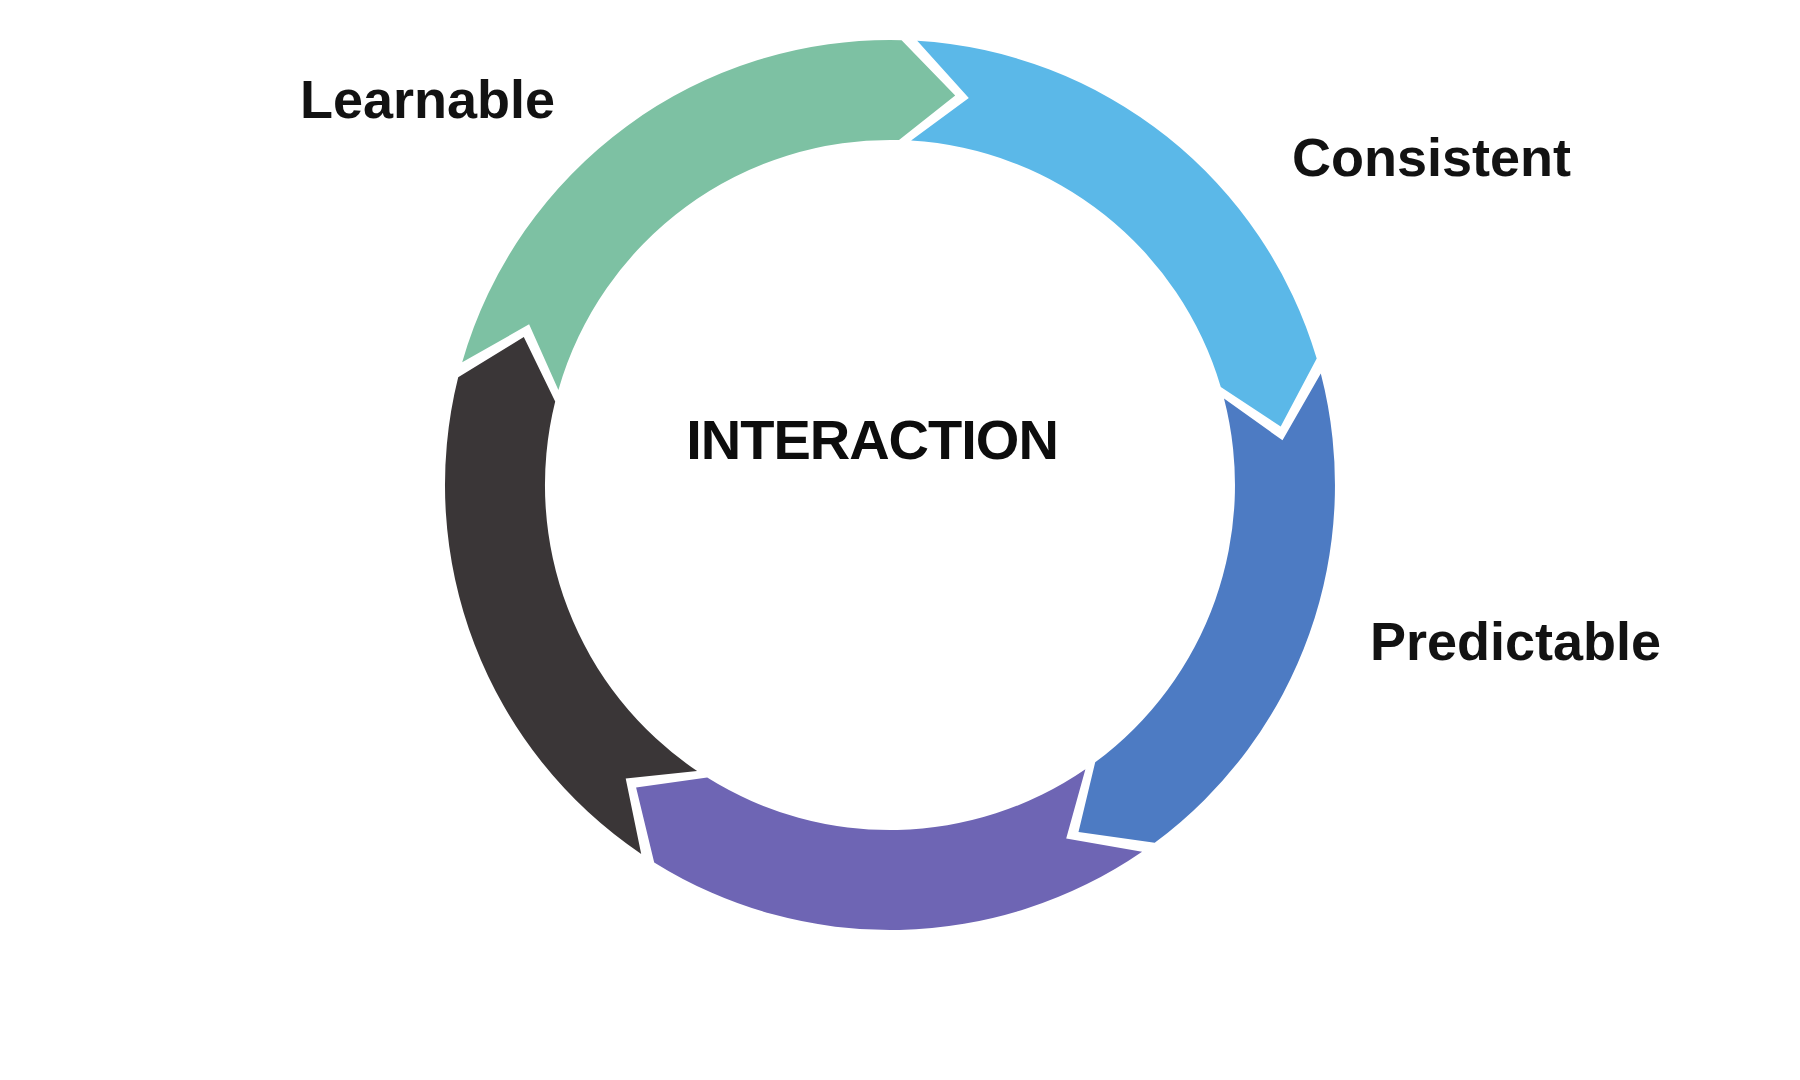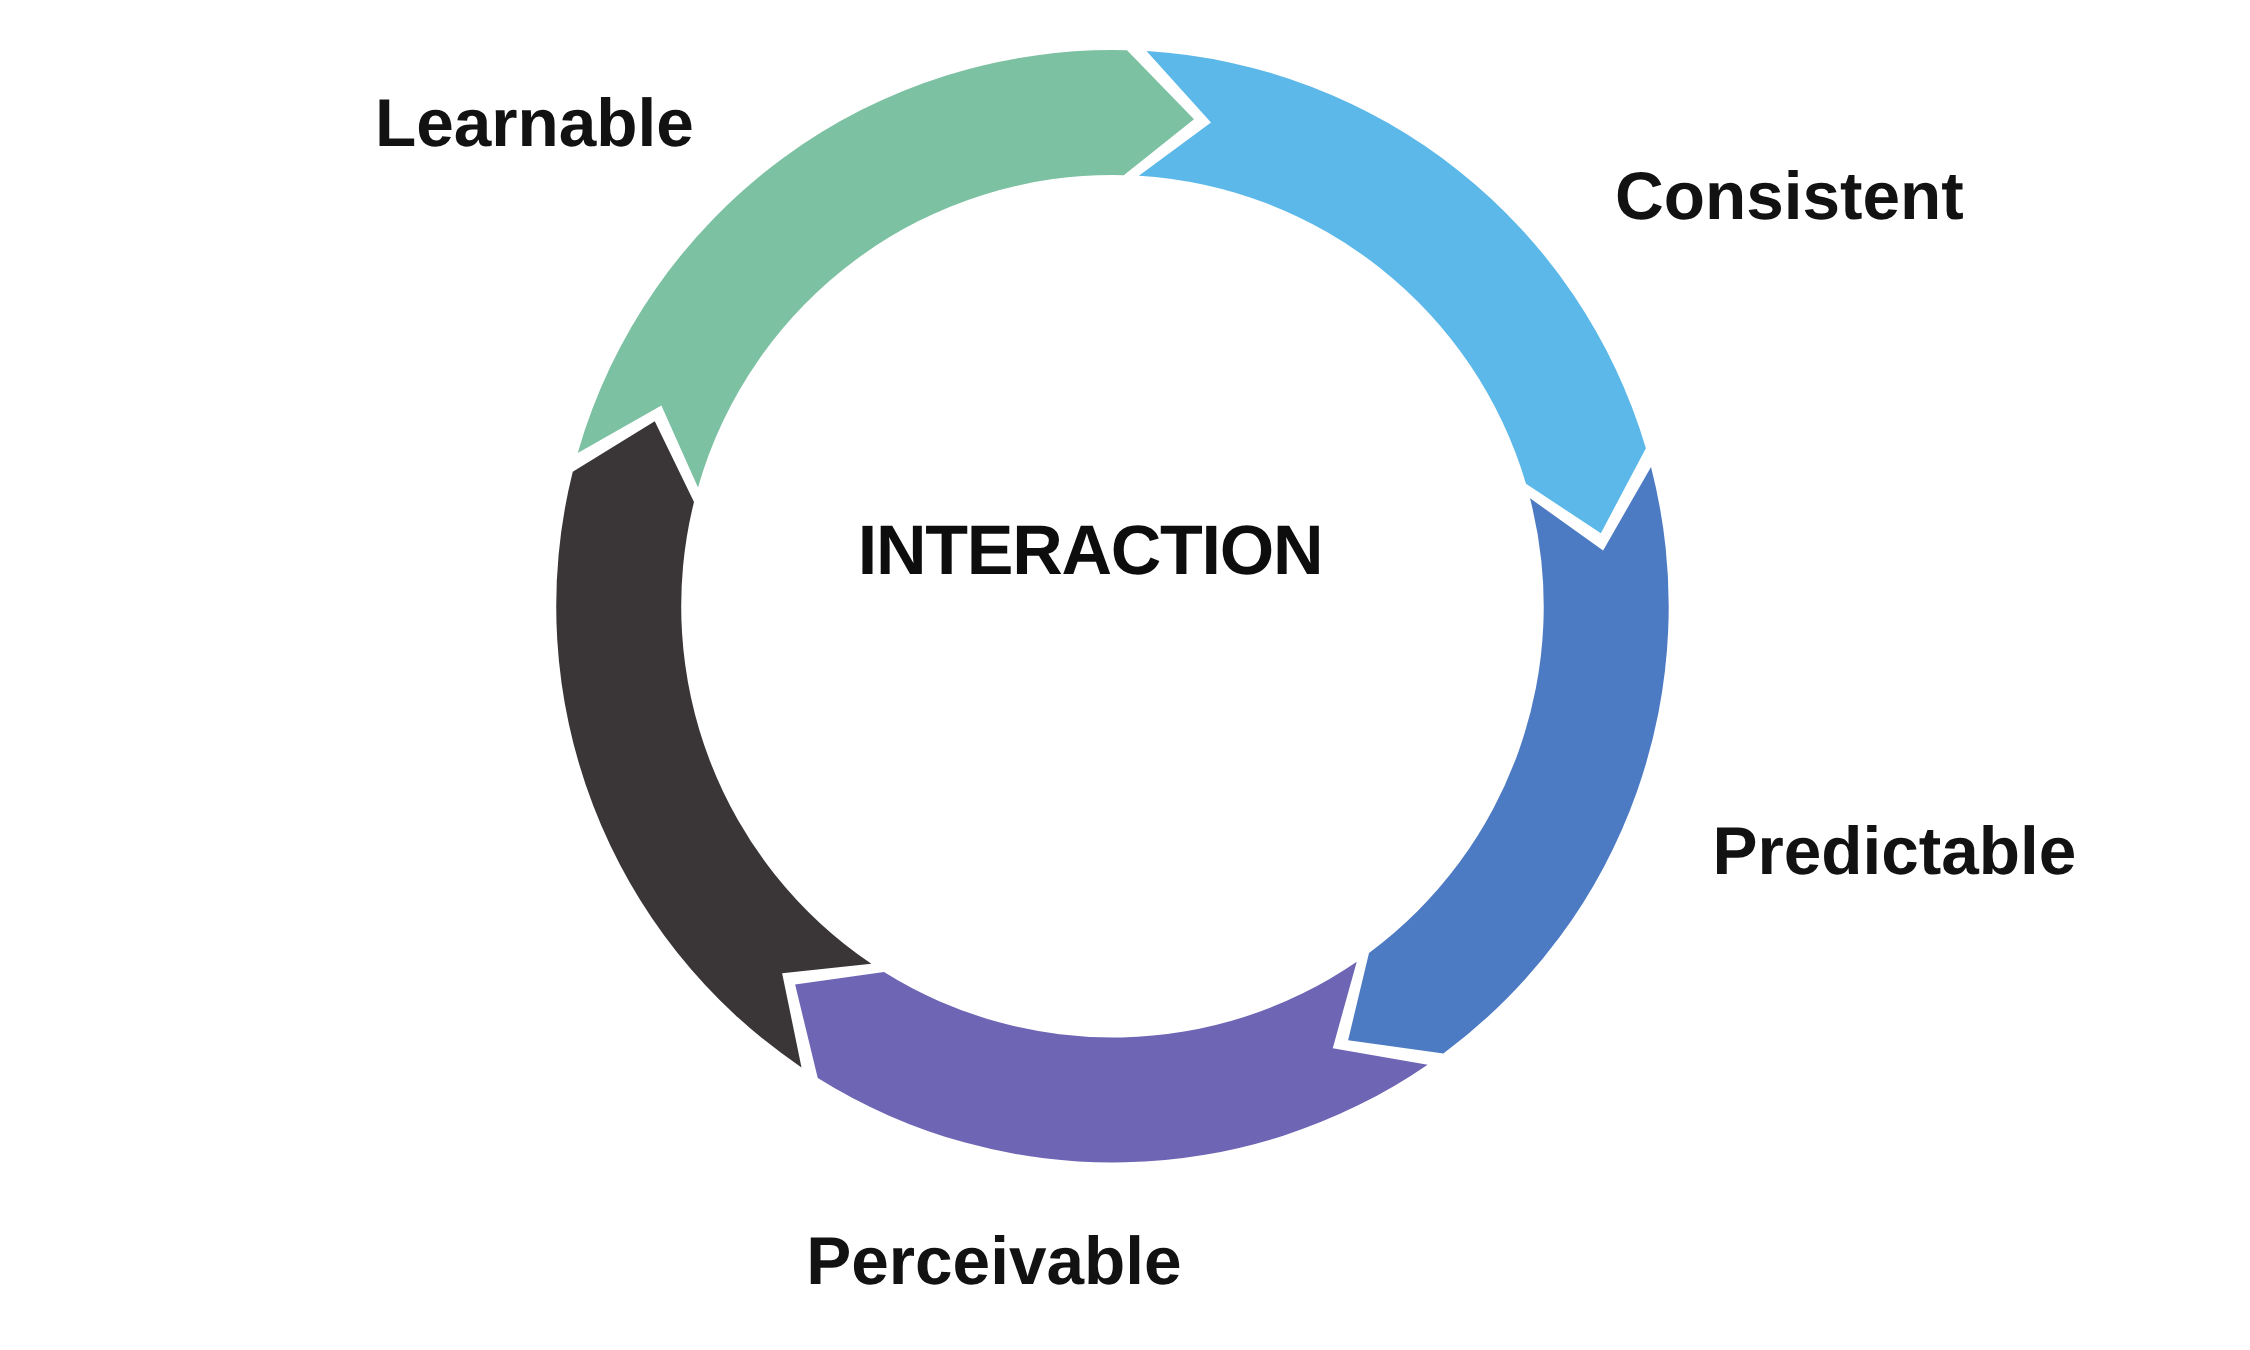--- a/index.html
+++ b/index.html
@@ -8,21 +8,21 @@
   .stage{position:absolute;inset:0;}
   svg.diagram{position:absolute;left:0;top:0;}
   .center-title{position:absolute;left:472px;top:390px;width:800px;
        text-align:center;color:#0d0d0d;font-weight:700;font-size:56px;
        line-height:100px;letter-spacing:-1px;
        font-family:"Liberation Sans",sans-serif;}
   .lbl{position:absolute;font-weight:700;font-size:54px;color:#121212;
        white-space:nowrap;font-family:"Liberation Sans",sans-serif;text-align:right;}
   .lbl-learnable{left:300px;top:68px;}
   .lbl-consistent{left:1292px;top:126px;}
-  .lbl-predictable{left:1370px;top:610px;margin-top:40px;}
+  .lbl-predictable{left:1370px;top:610px;}
   .lbl-perceivable{left:645px;top:978px;}
   .lbl-feedback{left:147px;top:578px;}
 </style>
 </head>
 <body>
 
 <div class="stage">
 
   <svg class="diagram" width="1800" height="1080" viewBox="0 0 1800 1080">
       <path d="M 462.2 362.3 A 445 445 0 0 1 901.6 40.2 L 955.2 95.4 L 899.0 140.1 A 345 345 0 0 0 558.4 389.9 L 529.1 324.3 Z" fill="#7DC1A3"></path>
@@ -32,15 +32,14 @@
       <path d="M 641.2 853.9 A 445 445 0 0 1 458.2 377.3 L 523.8 337.0 L 555.2 401.5 A 345 345 0 0 0 697.1 771.0 L 625.7 778.5 Z" fill="#3A3637"></path>
     </svg>
 
   <div class="center-title">
     <div>INTERACTION</div>
   </div>
 
   <div class="lbl lbl-learnable">Learnable</div>
   <div class="lbl lbl-consistent">Consistent</div>
   <div class="lbl lbl-predictable">Predictable</div>
-  <div class="lbl lbl-perceivable">Perceivable</div>
 
 </div>
 
 </body></html>

